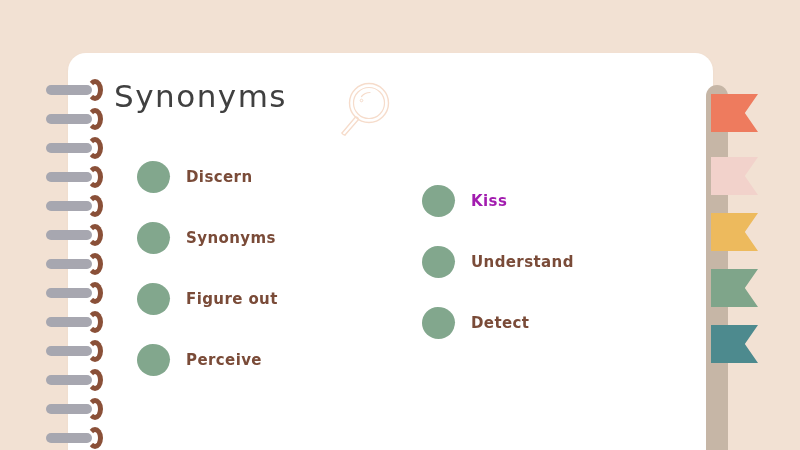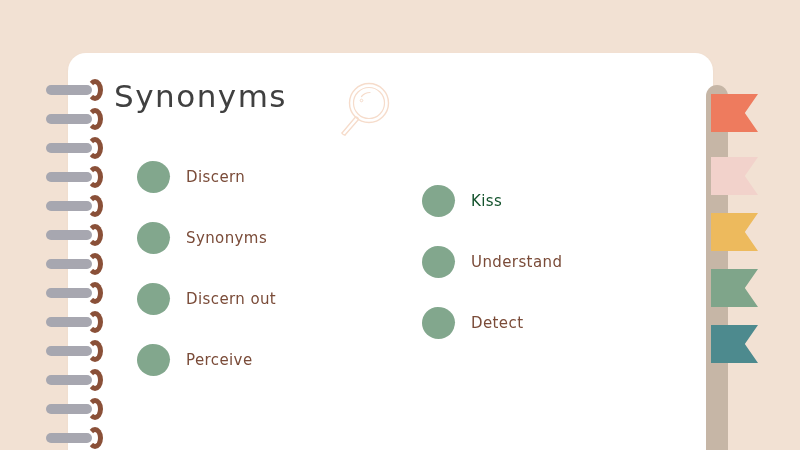--- a/index.html
+++ b/index.html
@@ -89,20 +89,21 @@
   .column {
     position: absolute;
   }
   .column.left  { left: 137px; top: 146px; }
   .column.right { left: 422px; top: 170px; }
 
   .syn-item {
     display: flex;
     align-items: center;
     height: 61px;
+    font-weight: bold;
   }
   .bullet {
     width: 33px;
     height: 32px;
     background: #82A78D;
     border-radius: 48% 52% 50% 50% / 50% 48% 52% 50%;
     flex: 0 0 auto;
   }
   .syn-label {
     margin-left: 16px;
@@ -200,32 +201,32 @@
       <div class="syn-item">
         <div class="bullet" style="background: rgb(130, 167, 141);"></div>
         <div class="syn-label" style="color: rgb(122, 75, 56);">Discern</div>
       </div>
       <div class="syn-item">
         <div class="bullet" style="background: rgb(130, 167, 141);"></div>
         <div class="syn-label" style="color: rgb(122, 75, 56);">Synonyms</div>
       </div>
       <div class="syn-item">
         <div class="bullet" style="background: rgb(130, 167, 141);"></div>
-        <div class="syn-label" style="color: rgb(122, 75, 56);">Discern out</div>
+        <div class="syn-label" style="color: rgb(122, 75, 56);">Figure out</div>
       </div>
       <div class="syn-item">
         <div class="bullet" style="background: rgb(130, 167, 141);"></div>
         <div class="syn-label" style="color: rgb(122, 75, 56);">Perceive</div>
       </div>
     </div>
 
   <div class="column right" id="col-right">
       <div class="syn-item">
         <div class="bullet" style="background: rgb(130, 167, 141);"></div>
-        <div class="syn-label" style="color: #14532d;">Kiss</div>
+        <div class="syn-label" style="color: #a21caf;">Kiss</div>
       </div>
       <div class="syn-item">
         <div class="bullet" style="background: rgb(130, 167, 141);"></div>
         <div class="syn-label" style="color: rgb(122, 75, 56);">Understand</div>
       </div>
       <div class="syn-item">
         <div class="bullet" style="background: rgb(130, 167, 141);"></div>
         <div class="syn-label" style="color: rgb(122, 75, 56); text-align: center;">Detect</div>
       </div>
     </div>

